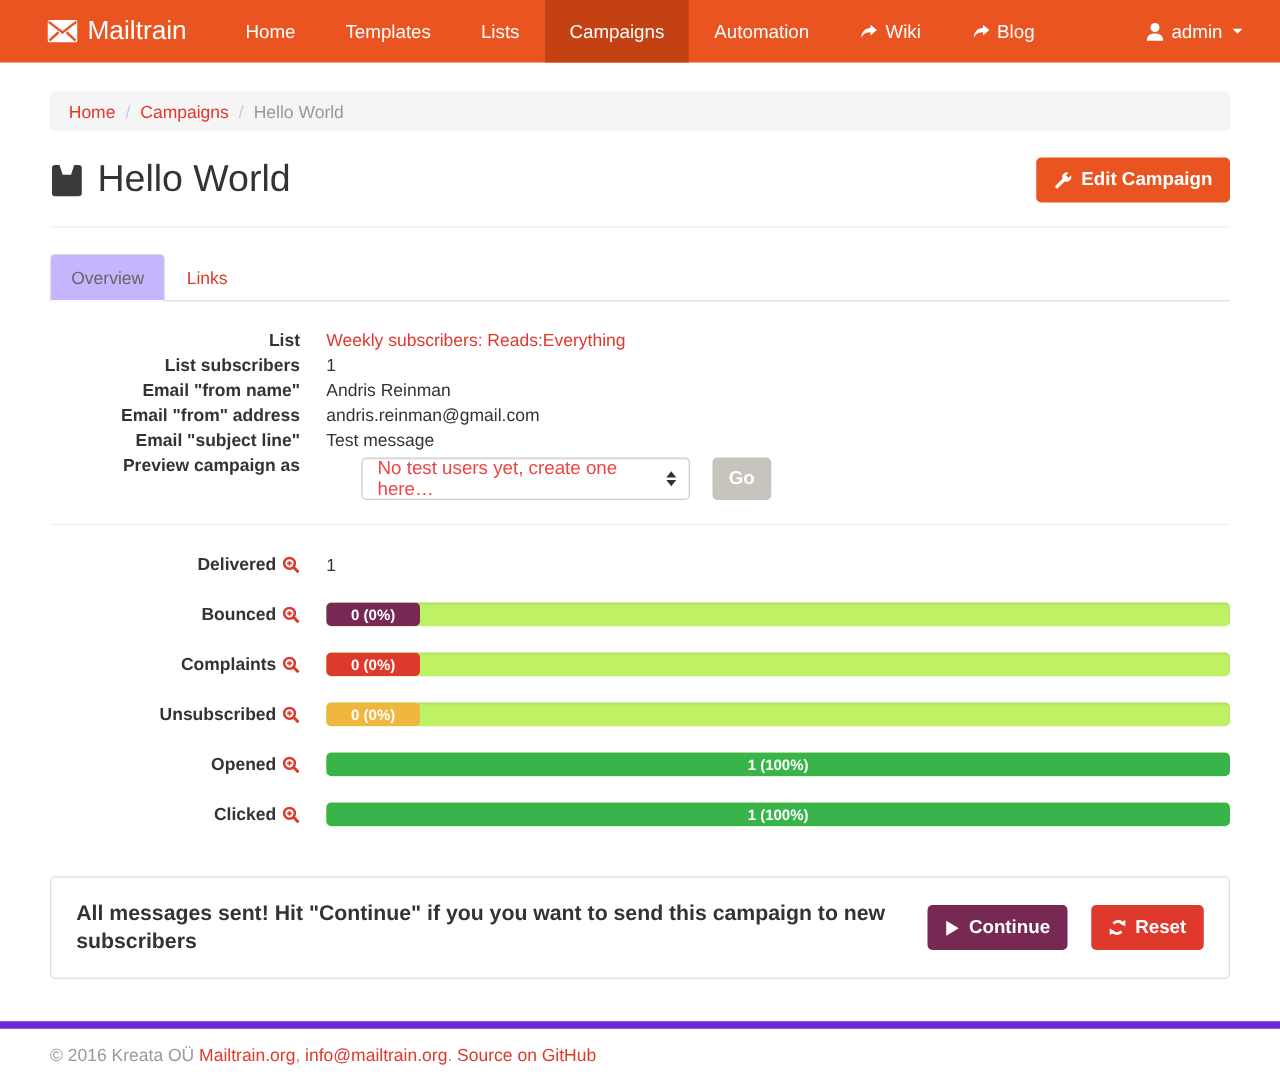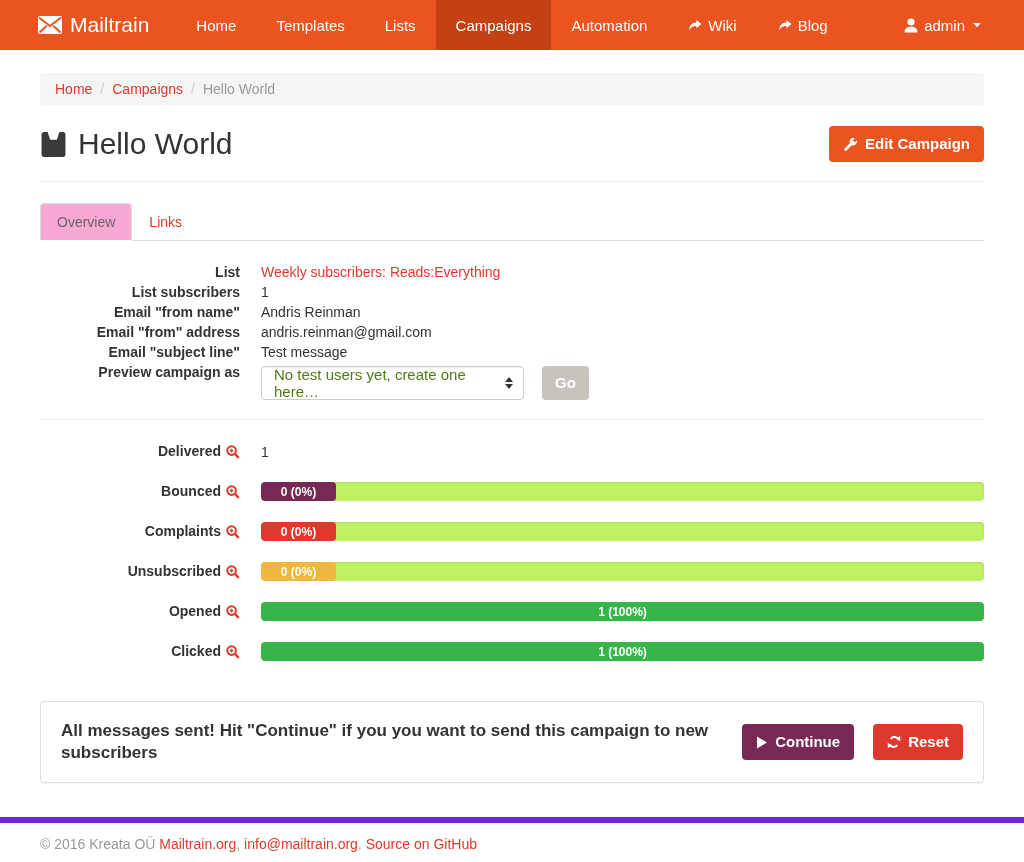--- a/index.html
+++ b/index.html
@@ -21,21 +21,21 @@
     display: flex; align-items: center; gap: 8px;
     padding: 0 15px 0 38px; color: #fff; font-size: 21px; font-weight: 500;
     cursor: pointer;
   }
   .nav-items { display: flex; align-items: stretch; margin-left: 12px; }
   .nav-item {
     display: flex; align-items: center; gap: 6px; padding: 0 20px;
     color: #fff; font-size: 15px; cursor: pointer;
   }
   .nav-item.active { background: #C34113; }
-  .nav-right { display: flex; align-items: stretch; padding-right: 28px; }
+  .nav-right { display: flex; align-items: stretch; padding-right: 15px; }
   .nav-user { display: flex; align-items: center; gap: 6px; padding: 0 15px; color: #fff; font-size: 15px; cursor: pointer; }
   .caret {
     width: 0; height: 0; border-left: 4px solid transparent;
     border-right: 4px solid transparent; border-top: 4px solid #fff; margin-left: 2px;
   }
 
   
   .breadcrumb {
     margin-top: 23px; background: #f5f5f5; border-radius: 4px;
     padding: 8px 15px; font-size: 14px; display: flex; gap: 8px; align-items: center;
@@ -59,40 +59,40 @@
 
   hr.rule { border: none; border-top: 1px solid #eee; margin-top: 19px; }
 
   
   .tabs { margin-top: 21px; display: flex; border-bottom: 1px solid #ddd; }
   .tab {
     padding: 10px 16px; font-size: 14px; margin-bottom: -1px; cursor: pointer;
     border: 1px solid transparent; border-radius: 4px 4px 0 0;
   }
   .tab.active {
-    background: #f9a8d4; border-color: #ddd; border-bottom-color: #fff; color: #666; cursor: default;
+    background: #c4b5fd; border-color: #ddd; border-bottom-color: #fff; color: #666; cursor: default;
   }
   .tab.link { color: #DF382C; }
 
   
   .tab-content { padding-top: 21px; }
   .frow { display: flex; align-items: baseline; }
   .frow + .frow { margin-top: 0; }
   .flabel {
     width: 200px; min-width: 200px; text-align: right; font-weight: bold;
     padding-right: 0; line-height: 20px;
   }
   .fvalue { margin-left: 21px; line-height: 20px; }
   .fvalue a { color: #DF382C; text-decoration: none; cursor: pointer; }
   .preview-row { display: flex; align-items: flex-start; margin-top: 0; }
   .preview-controls { margin-left: 21px; margin-top: 4px; display: flex; gap: 6px; align-items: center; }
   .select {
     width: 263px; height: 34px; background: #fff; border: 1px solid #ccc; border-radius: 4px;
     display: flex; align-items: center; justify-content: space-between; padding: 0 10px 0 12px;
-    font-size: 15px; color: #4d7c0f; cursor: pointer; box-shadow: inset 0 1px 1px rgba(0,0,0,.06);
+    font-size: 15px; color: #ef4444; cursor: pointer; box-shadow: inset 0 1px 1px rgba(0,0,0,.06); margin-left: 28px;
   }
   .updown { display: flex; flex-direction: column; gap: 2px; }
   .updown i { width: 0; height: 0; border-left: 4px solid transparent; border-right: 4px solid transparent; display: block; }
   .updown .up { border-bottom: 5px solid #333; }
   .updown .dn { border-top: 5px solid #333; }
   .btn-go { height: 34px; padding: 0 13px; font-size: 15px; }
 
   
   .stats { margin-top: 22px; }
   .srow { display: flex; align-items: center; margin-bottom: 21px; }

